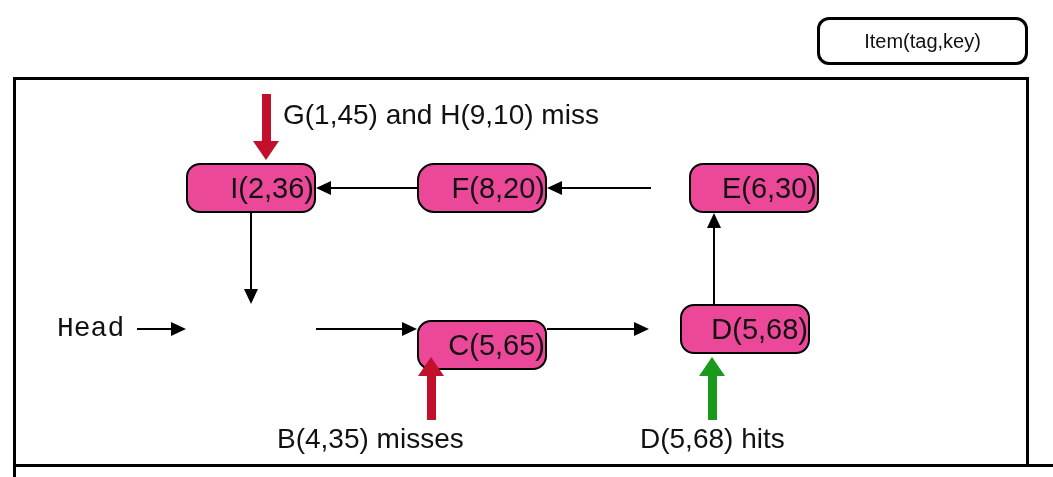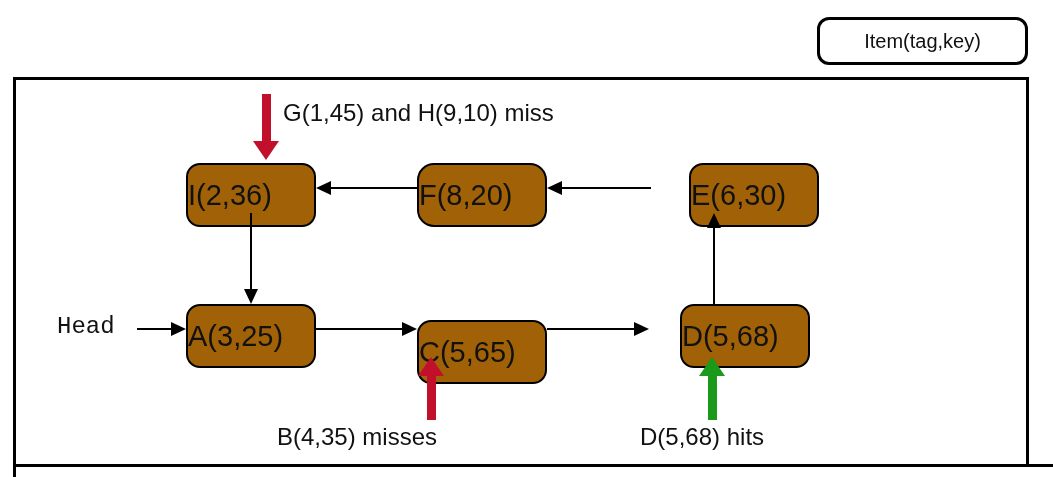--- a/index.html
+++ b/index.html
@@ -37,30 +37,30 @@
   .panel-title {
     position: absolute;
     left: 64px; top: 99px;
     font-size: 28px;
     font-weight: bold;
   }
 
   
   .node {
     position: absolute;
-    width: 130px; height: 64px;
+    width: 130px; height: 50px;
     border: 2.5px solid #000;
     border-radius: 14px;
     box-sizing: border-box;
-    background: #a16207;
-    display: flex; align-items: center; justify-content: flex-start;
+    background: #ec4899;
+    display: flex; align-items: center; justify-content: flex-end;
     font-size: 29px;
   }
 
-  .txt-label { position: absolute; font-size: 24px; white-space: nowrap; }
+  .txt-label { position: absolute; font-size: 28px; white-space: nowrap; }
 
   
   .hline { position: absolute; height: 2.5px; background: #000; }
   .vline { position: absolute; width: 2.5px; background: #000; }
 
   
   .ah-left  { position: absolute; width: 0; height: 0;
               border-top: 7px solid transparent; border-bottom: 7px solid transparent;
               border-right: 15px solid #000; }
   .ah-right { position: absolute; width: 0; height: 0;
@@ -104,23 +104,20 @@
   <div class="node" style="left:186px; top:163px;">
     <span>I(2,36)</span>
   </div>
   <div class="node" style="left:417px; top:163px;border-radius:17px;">
     <span>F(8,20)</span>
   </div>
   <div class="node" style="left:689px; top:163px;">
     <span>E(6,30)</span>
   </div>
 
-  <div class="node" style="left:186px; top:304px;">
-    <span>A(3,25)</span>
-  </div>
   <div class="node" style="left:417px; top:320px;">
     <span>C(5,65)</span>
   </div>
   <div class="node" style="left:680px; top:304px;">
     <span>D(5,68)</span>
   </div>
 
   <div class="txt-label" style="left:57px; top:313px;font-family:Liberation Mono, monospace;">Head</div>
   <div class="hline" style="left:137px; top:327.75px; width:35px;"></div>
   <div class="ah-right" style="left:171px; top:322px;"></div>

